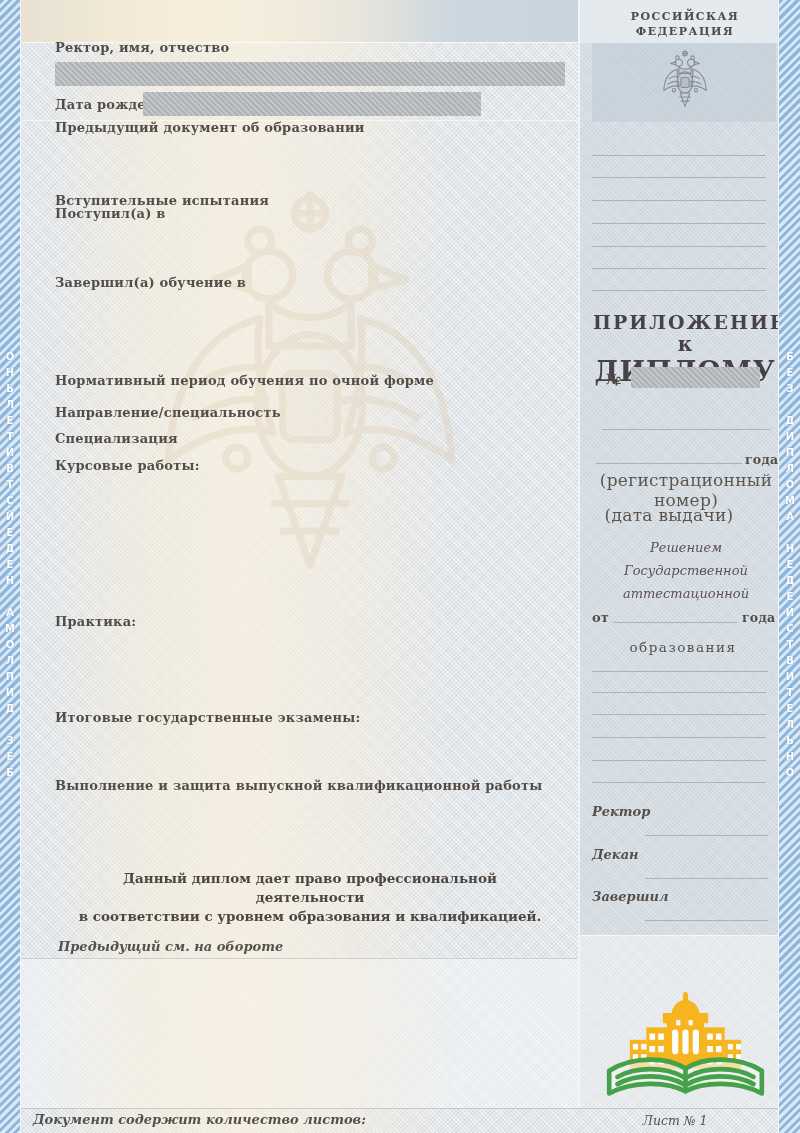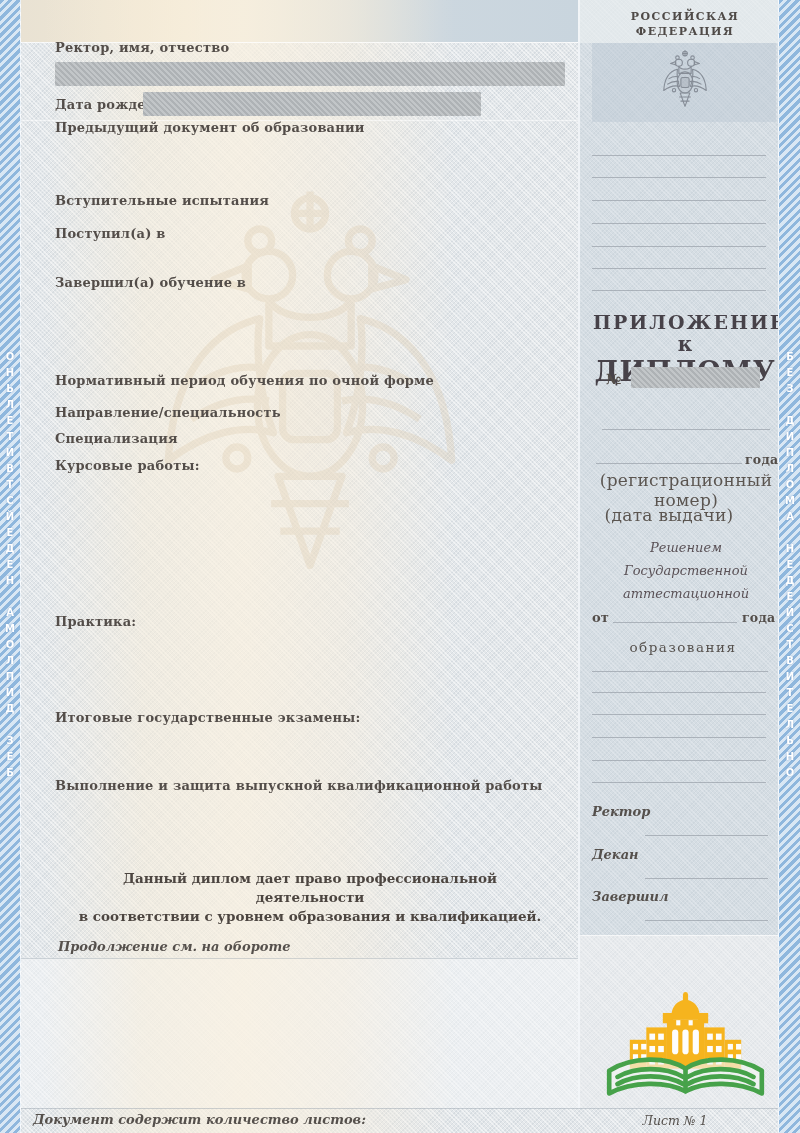--- a/index.html
+++ b/index.html
@@ -97,36 +97,36 @@
   </svg>
 
   <div class="txt lbl" style="left:55px;top:40px;">Ректор, имя, отчество</div>
   <div class="redact" style="left:55px;top:62px;width:510px;height:24px;"></div>
 
   <div class="txt lbl" style="left:55px;top:97px;">Дата рождения</div>
   <div class="redact" style="left:143px;top:92px;width:338px;height:24px;"></div>
 
   <div class="txt lbl" style="left:55px;top:120px;">Предыдущий документ об образовании</div>
   <div class="txt lbl" style="left:55px;top:193px;">Вступительные испытания</div>
-  <div class="txt lbl" style="left:55px;top:226px;">Поступил(а) в</div>
+  <div class="txt lbl" style="left:55px;top:206px;">Поступил(а) в</div>
   <div class="txt lbl" style="left:55px;top:275px;">Завершил(а) обучение в</div>
   <div class="txt lbl" style="left:55px;top:373px;">Нормативный период обучения по очной форме</div>
   <div class="txt lbl" style="left:55px;top:405px;">Направление/специальность</div>
   <div class="txt lbl" style="left:55px;top:431px;">Специализация</div>
   <div class="txt lbl" style="left:55px;top:458px;">Курсовые работы:</div>
   <div class="txt lbl" style="left:55px;top:614px;">Практика:</div>
   <div class="txt lbl" style="left:55px;top:710px;">Итоговые государственные экзамены:</div>
   <div class="txt lbl" style="left:55px;top:778px;">Выполнение и защита выпускной квалификационной работы</div>
 
   <div class="txt statement center" style="left:75px;top:869px;width:470px;">
     <div>Данный диплом дает право профессиональной деятельности</div>
     <div>в соответствии с уровнем образования и квалификацией.</div>
   </div>
 
-  <div class="txt ital" style="left:58px;top:939px;font-size:13px;">Продолжение см. на обороте</div>
+  <div class="txt ital" style="left:58px;top:939px;font-size:13px;">Предыдущий см. на обороте</div>
   <div class="txt ital" style="left:33px;top:1112px;font-size:13px;font-weight:700;">Документ содержит количество листов:</div>
 
   <div class="txt country center" style="left:593px;top:9px;width:184px;">
     <div>РОССИЙСКАЯ</div>
     <div>ФЕДЕРАЦИЯ</div>
   </div>
 
   <svg style="left:661px;top:47px;color:#868d97;" width="48" height="72" viewBox="0 0 70 100" preserveAspectRatio="xMidYMid meet">
     <use href="#eagle-def"></use>
   </svg>

